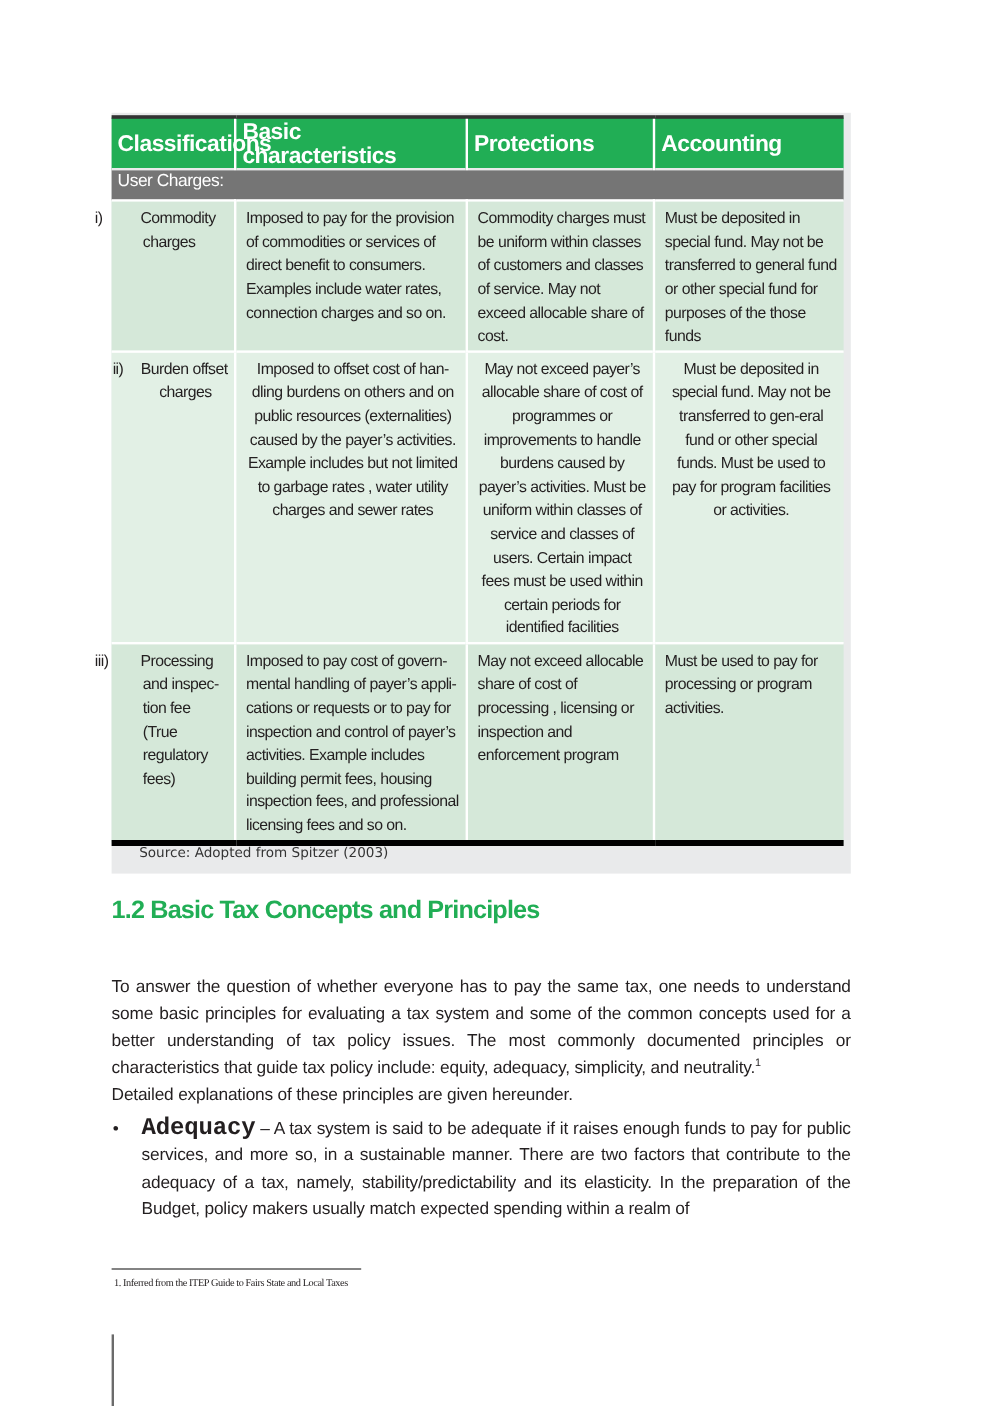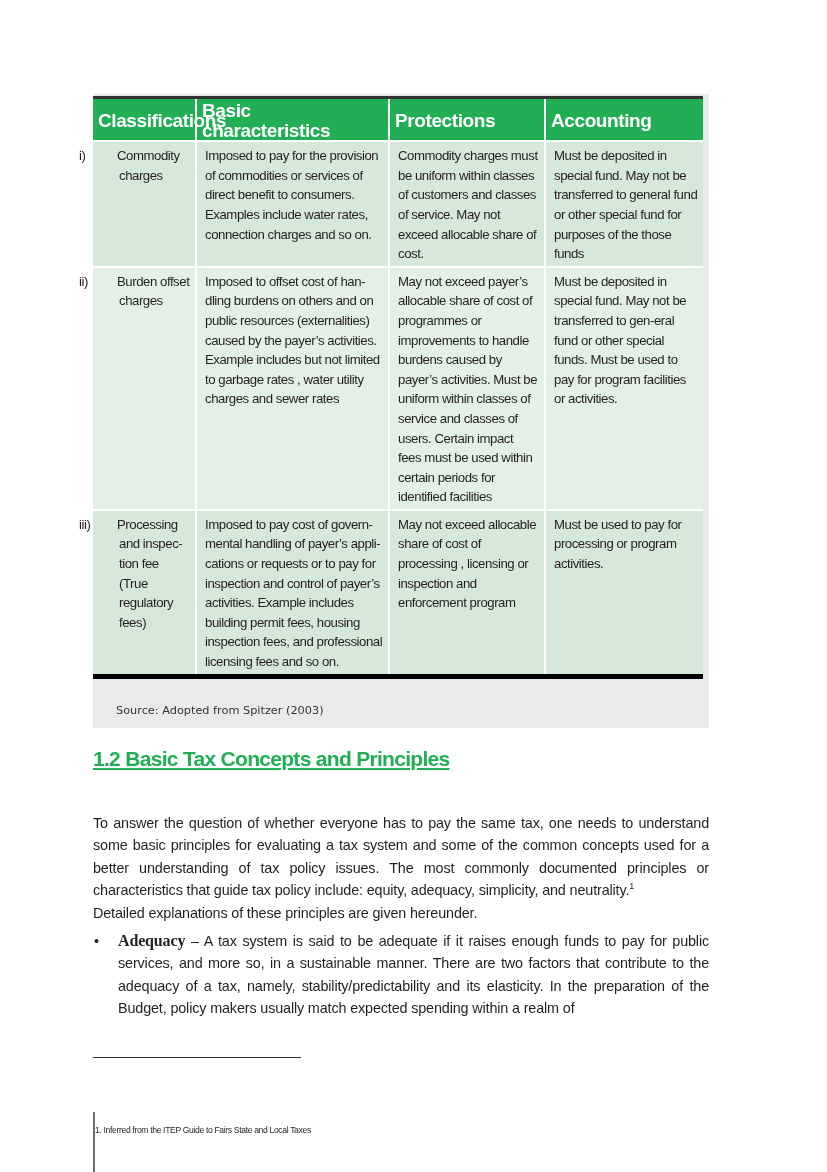--- a/index.html
+++ b/index.html
@@ -29,54 +29,54 @@
     table.charges tr.section td {
       background: #757575; color: #ffffff; font-size: 14.5px; height: 24px;
       padding: 0 5px; border-top: 2px solid #e9eaeb; letter-spacing: -0.4px;
     }
     table.charges tbody td {
       vertical-align: top; padding: 4px 5px 2px 8px;
       border-right: 2px solid #ffffff; border-top: 2px solid #ffffff;
     }
     table.charges tbody td:last-child { border-right: none; }
     tr.row-a td { background: #d5e8d9; }
-    tr.row-b td { background: #e2f0e5; }
+    tr.row-b td { background: #e2f0e5; text-align: center; }
     tr.row-c td { background: #d5e8d9; }
     tr.row-c td { border-bottom: 5px solid #000000; }
     td.cls { padding-left: 6px !important; }
     td.cls .num { display: inline-block; width: 18px; }
     td.cls .hang { padding-left: 20px; text-indent: -20px; }
 
     .source {
       position: absolute; left: 116px; top: 704px;
       font-family: "DejaVu Sans", sans-serif; font-size: 11.3px; color: #333;
     }
 
     .section-heading {
       position: absolute; left: 93px; top: 747px; margin: 0;
       font-family: "Liberation Sans Narrow", "Liberation Sans", sans-serif;
-      font-weight: bold; font-size: 21px; color: #21ae55; letter-spacing: -0.7px; text-decoration: underline;
+      font-weight: bold; font-size: 21px; color: #21ae55; letter-spacing: -0.7px;
     }
 
     .body-text {
       position: absolute; left: 93px; width: 616px;
       font-family: "Liberation Sans", sans-serif; font-size: 14.4px; line-height: 22.4px;
       color: #231f20; text-align: justify; letter-spacing: -0.15px; margin: 0;
     }
     .intro { top: 797px; margin-top: 15px; }
     .intro sup { font-size: 9px; line-height: 0; }
 
     .bullet { top: 930px; padding-left: 25px; width: 591px; }
     .bullet .dot { position: absolute; left: 1px; top: 0; }
-    .bullet b { font-family: Liberation Serif, serif; font-size: 16px; }
+    .bullet b { font-family: Liberation Mono, monospace; font-size: 20px; }
 
     .fn-rule { position: absolute; left: 93px; top: 1057px; width: 208px; height: 1px; background: #333; }
     .footnote {
-      position: absolute; left: 95px; top: 1125px;
-      font-family: Liberation Sans, sans-serif;
+      position: absolute; left: 95px; top: 1064px;
+      font-family: Liberation Serif, serif;
       font-size: 8.6px; letter-spacing: -0.35px; color: #231f20;
     }
     .page-bar { position: absolute; left: 93px; top: 1112px; width: 2px; height: 60px; background: #6b6b6b; }
   </style>
 </head>
 <body>
 
 <div class="table-frame"></div>
 
 <table class="charges">
@@ -88,20 +88,23 @@
     </colgroup>
   <thead>
     <tr>
       <th>Classifications</th>
       <th>Basic characteristics</th>
       <th>Protections</th>
       <th>Accounting</th>
     </tr>
   </thead>
   <tbody>
+    <tr class="section">
+      <td colspan="4">User Charges:</td>
+    </tr>
     <tr class="row-a">
       <td class="cls">
         <div class="hang"><span class="num">i)</span><span>Commodity charges</span></div>
       </td>
       <td>Imposed to pay for the provision of commodities or services of direct benefit to consumers. Examples include water rates, connection charges and so on.</td>
       <td>Commodity charges must be uniform within classes of customers and classes of service. May not exceed allocable share of cost.</td>
       <td>Must be deposited in special fund. May not be transferred to general fund or other special fund for purposes of the those funds</td>
     </tr>
     <tr class="row-b">
       <td class="cls">

